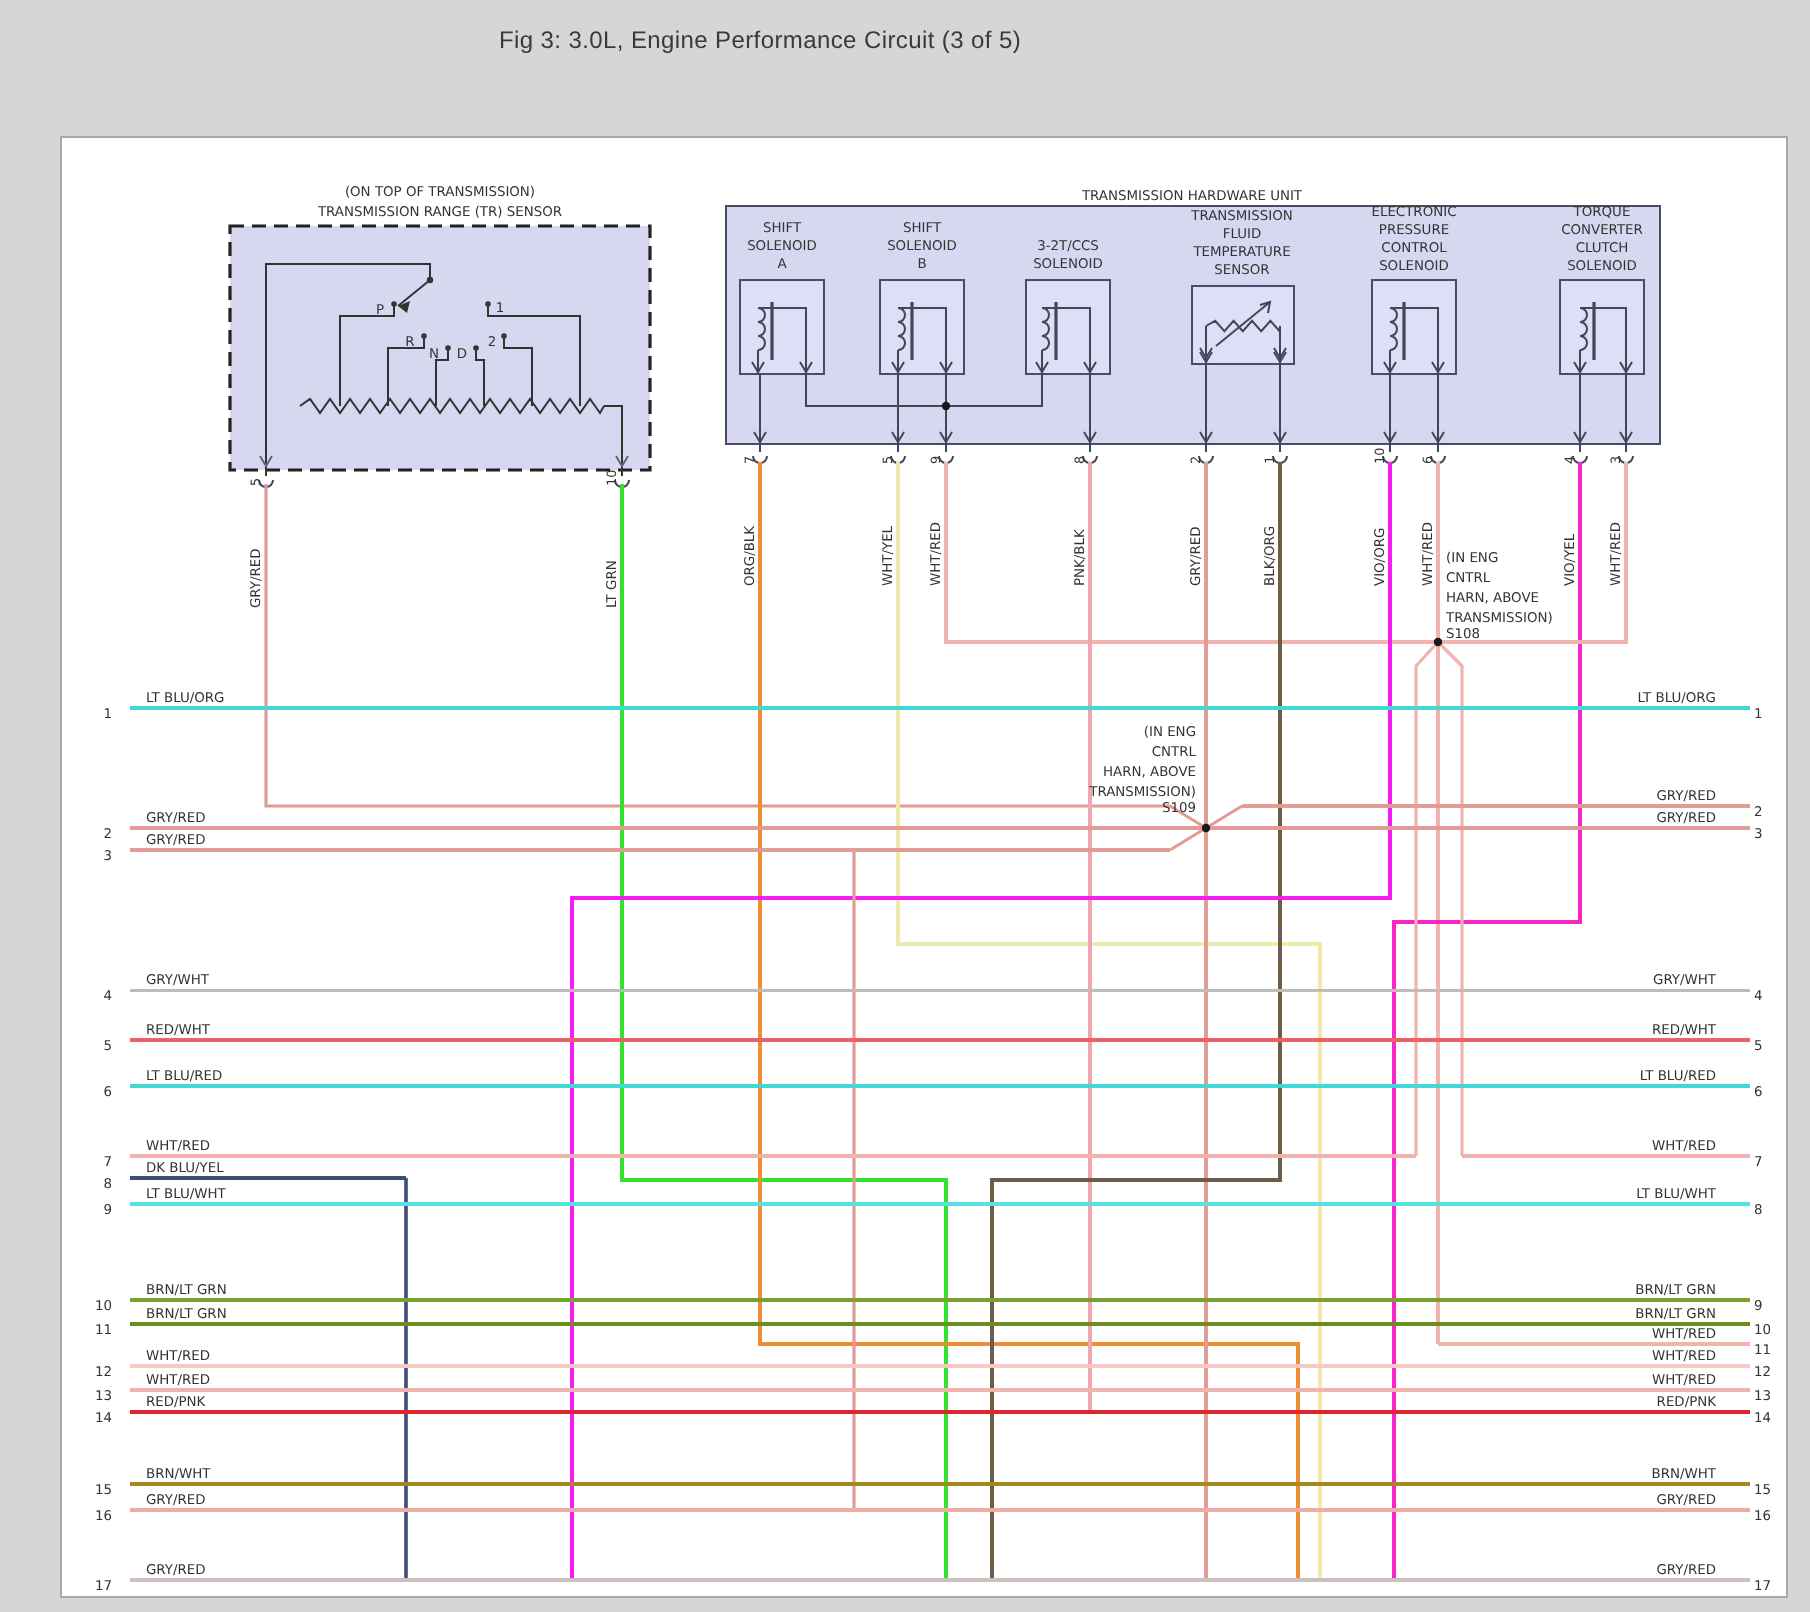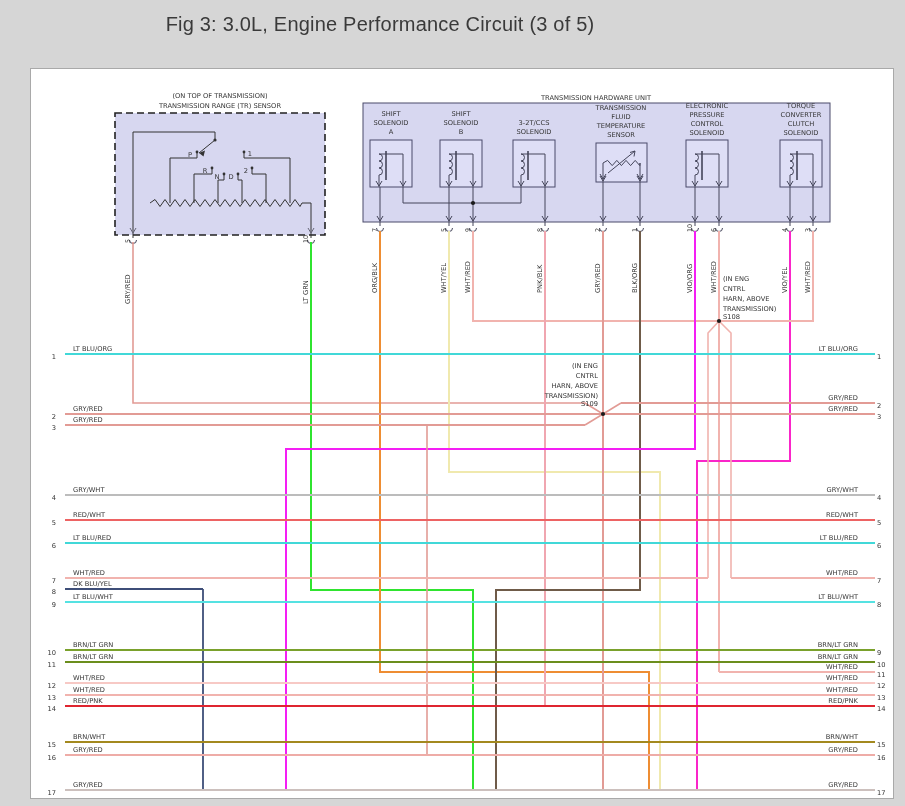--- a/index.html
+++ b/index.html
@@ -1,20 +1,20 @@
 <!DOCTYPE html>
 <html><head>
 <meta charset="utf-8">
 <style>
   html,body{margin:0;padding:0;}
   body{width:905px;height:806px;background:#d6d6d6;position:relative;
        font-family:"DejaVu Sans","Liberation Sans",sans-serif;}
   #stage{position:absolute;left:0;top:0;width:905px;height:806px;overflow:hidden;}
   #figure-title{position:absolute;left:100px;top:13px;width:560px;text-align:center;
-       font-family:"Liberation Sans",sans-serif;font-size:20px;color:#3a3a3a;letter-spacing:.2px;}
+       font-family:"Liberation Sans",sans-serif;font-size:12px;color:#3a3a3a;letter-spacing:.2px;}
   #panel{position:absolute;left:30px;top:68px;width:862px;height:729px;background:#ffffff;
        border:1px solid #a9a9a9;}
   svg{position:absolute;left:0;top:0;}
   text{font-family:"DejaVu Sans","Liberation Sans",sans-serif;}
   .crisp{shape-rendering:crispEdges;}
 </style>
 </head>
 <body>
 
 <div id="stage">

